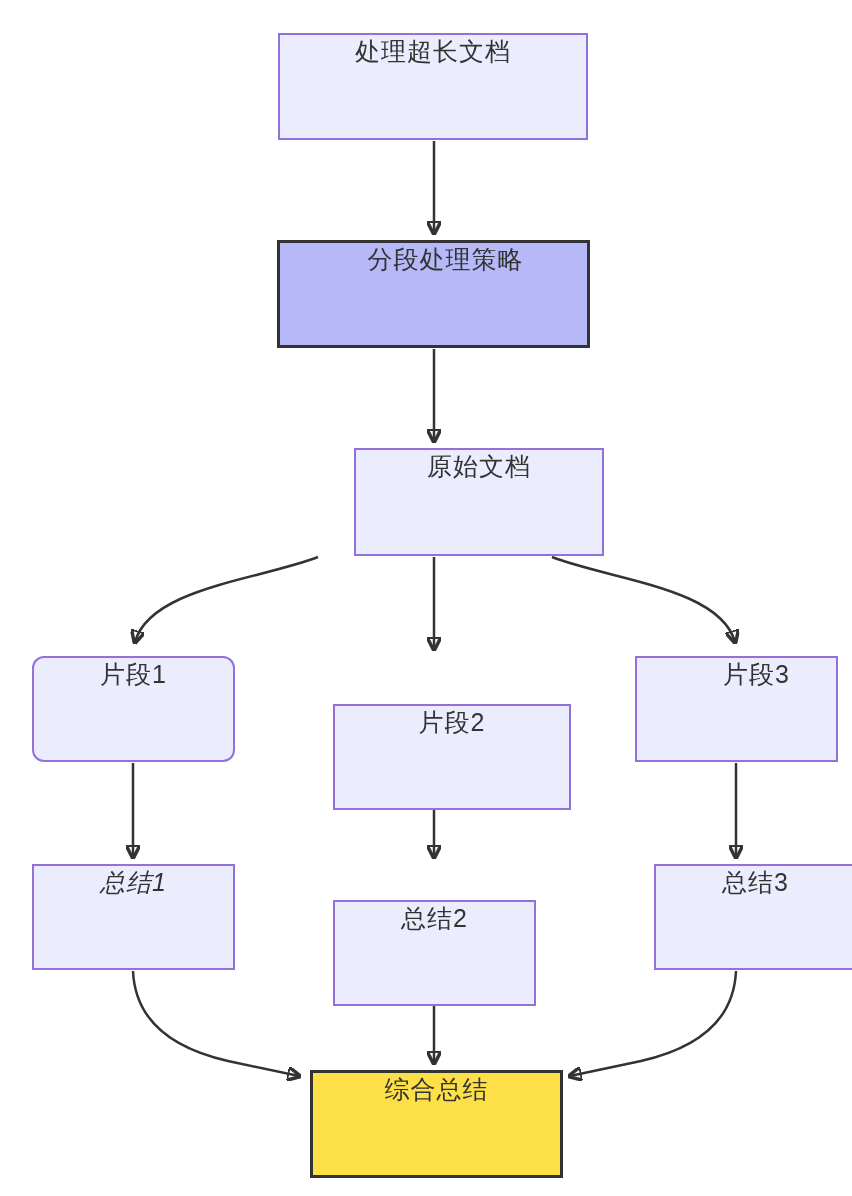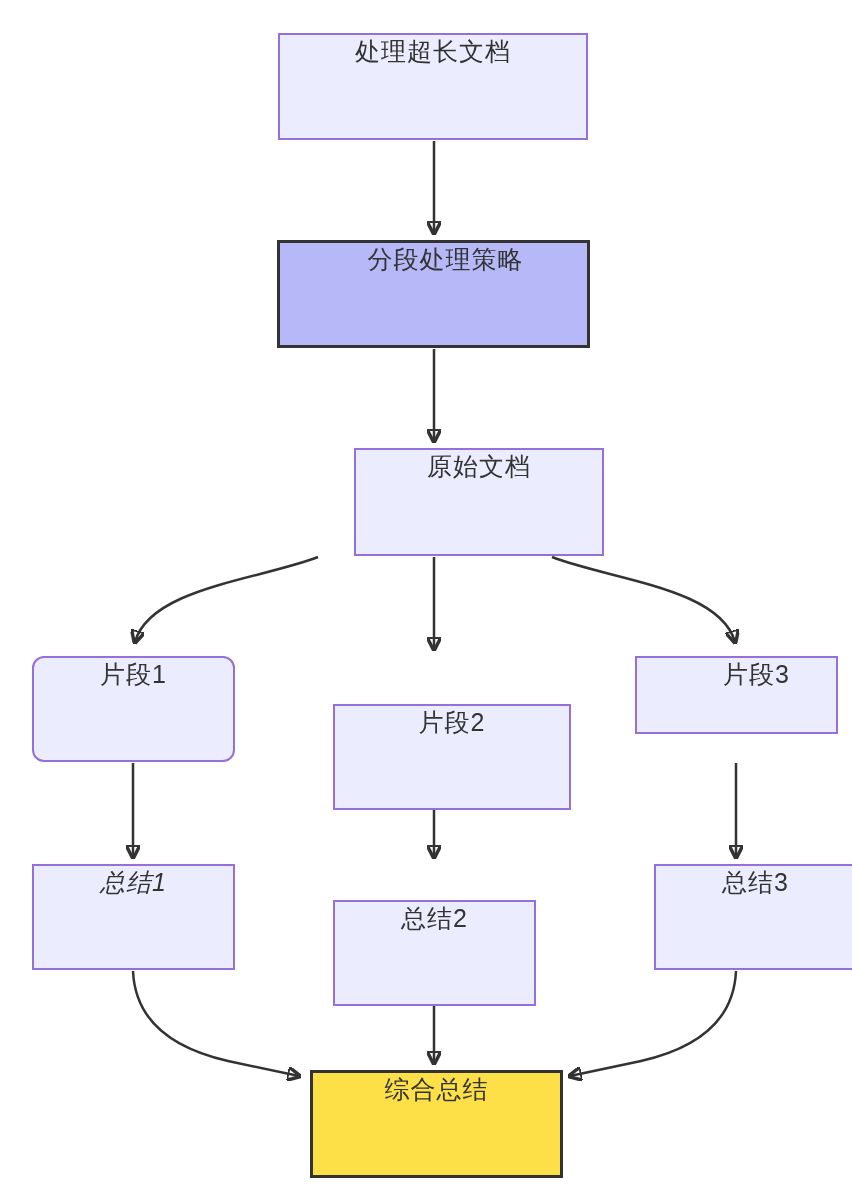--- a/index.html
+++ b/index.html
@@ -49,21 +49,21 @@
   .node.success {
     background: #fde047;
     border: 3px solid #333333;
   }
   
   #node-A  { left: 278px; top: 33px;   width: 310px; height: 107px; }
   #node-B  { left: 277px; top: 240px;  width: 313px; height: 108px; padding-left: 24px; }
   #node-C  { left: 310px; top: 448px;  width: 250px; height: 108px; margin-left: 44px; }
   #node-D1 { left: 32px;  top: 656px;  width: 203px; height: 106px; border-radius: 12px; }
   #node-D2 { left: 333px; top: 656px;  width: 238px; height: 106px; margin-top: 48px; }
-  #node-D3 { left: 635px; top: 656px;  width: 203px; height: 78px; padding-left: 40px; }
+  #node-D3 { left: 635px; top: 656px;  width: 203px; height: 106px; padding-left: 40px; }
   #node-S1 { left: 32px;  top: 864px;  width: 203px; height: 106px; font-style: italic; }
   #node-S2 { left: 333px; top: 864px;  width: 203px; height: 106px; margin-top: 36px; }
   #node-S3 { left: 654px; top: 864px;  width: 203px; height: 106px; }
   #node-F  { left: 310px; top: 1070px; width: 253px; height: 108px; }
 </style>
 </head>
 <body>
 
 <div class="canvas">
 

